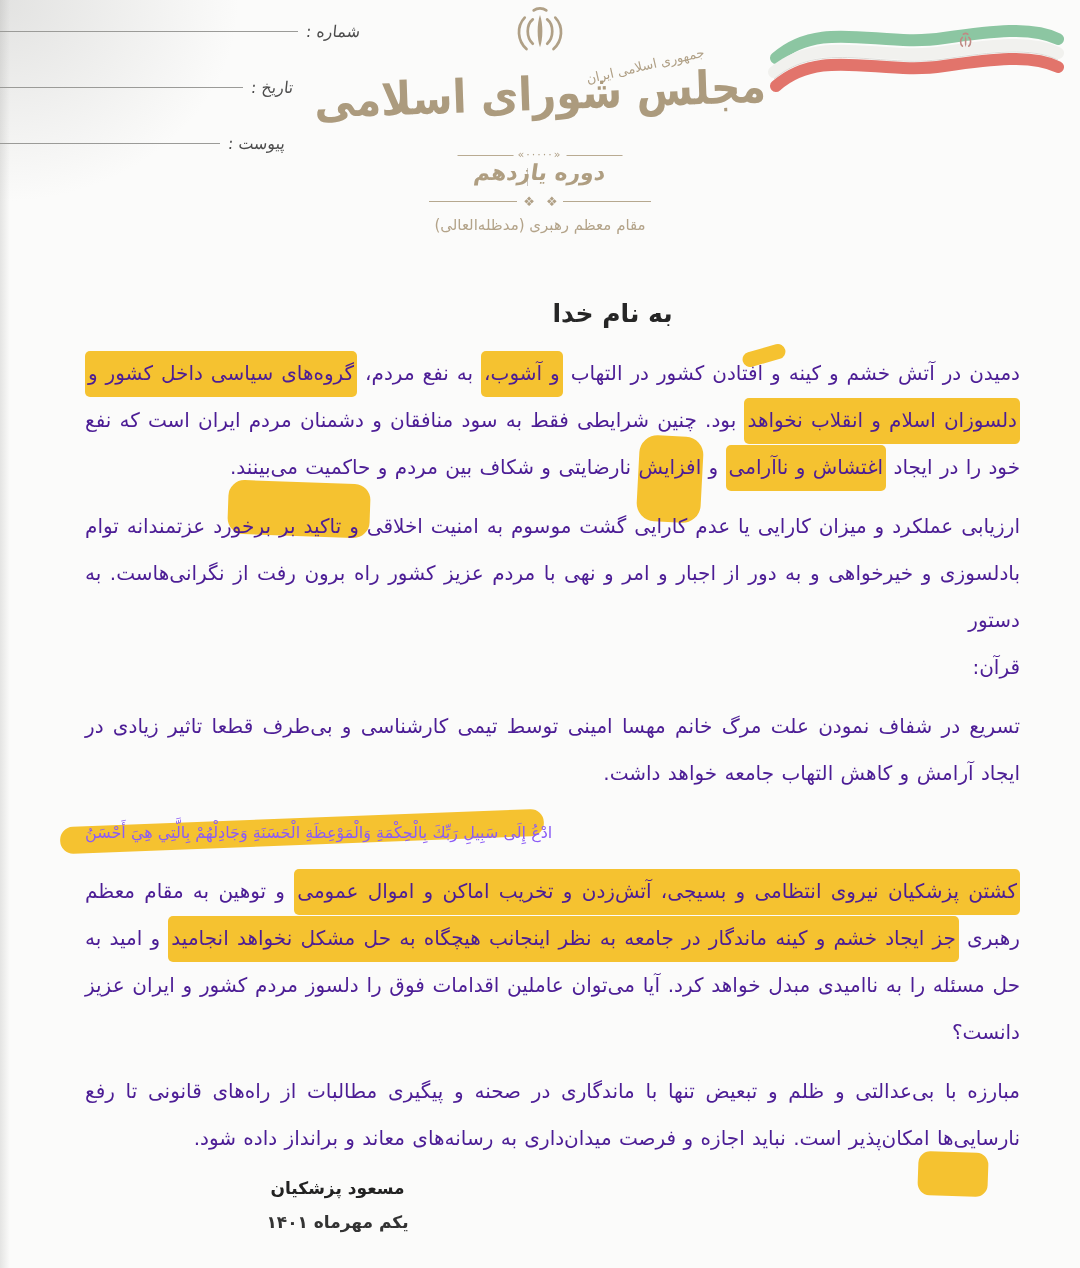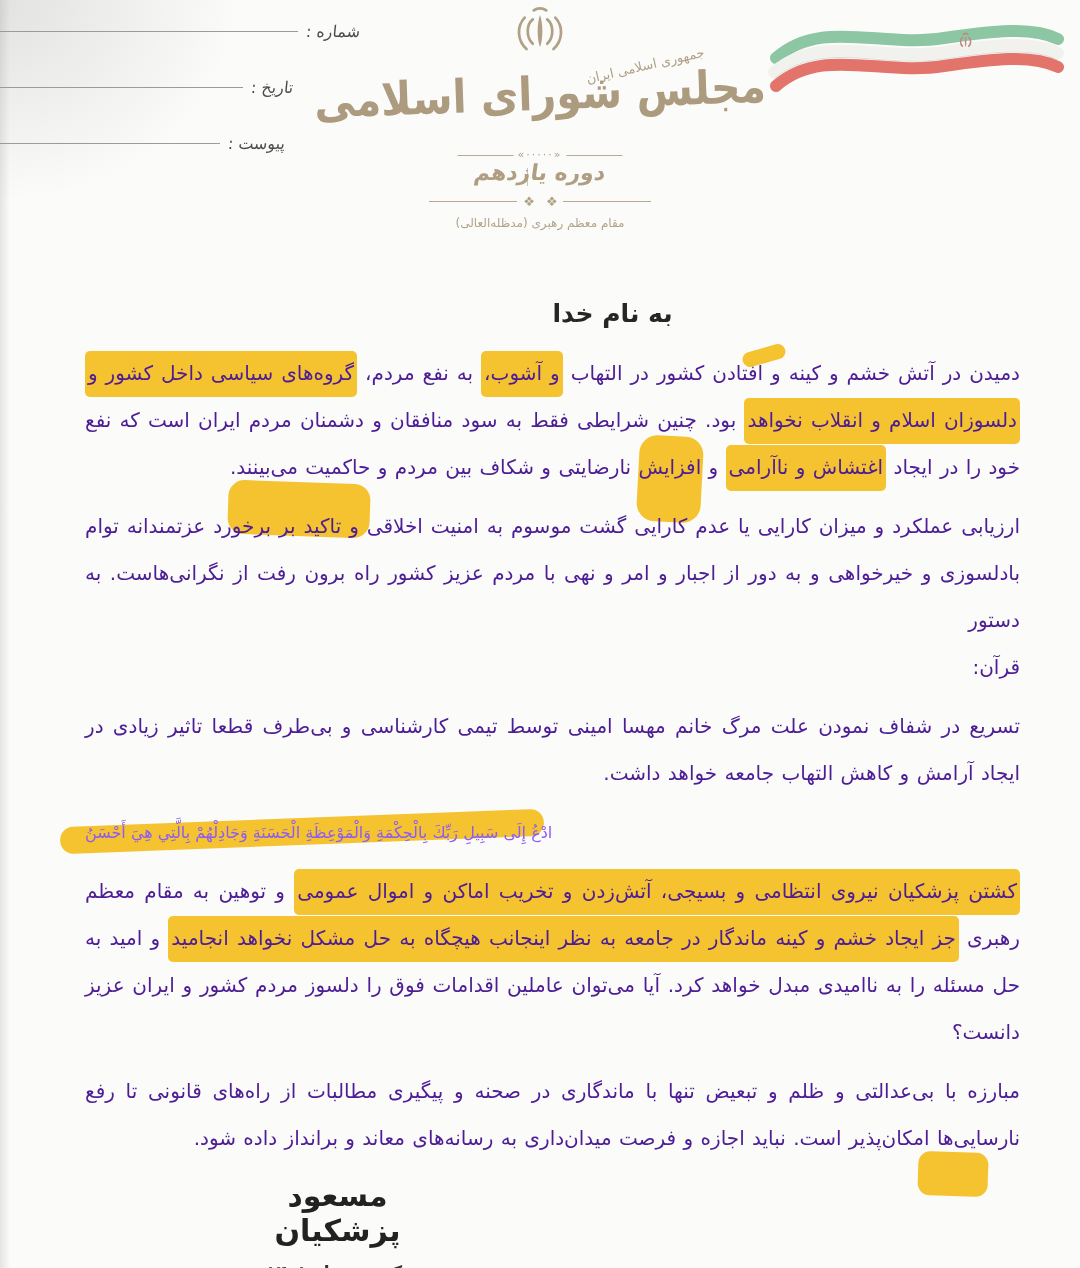--- a/index.html
+++ b/index.html
@@ -41,36 +41,36 @@
     font-size:22px;font-weight:bold;color:#af9e81;transform:skewX(-8deg);}
 
   
   .motto-row{position:absolute;top:194px;left:0;width:100%;
     display:flex;align-items:center;justify-content:center;direction:rtl;
     color:#a89878;font-size:14.5px;font-weight:bold;}
   .motto-line{width:88px;border-top:1px solid #b6a88f;height:0;}
   .motto-orn{font-size:13px;margin:0 6px;color:#b0a086;letter-spacing:-1px;}
   .motto-text{margin:0 4px;letter-spacing:0;white-space:nowrap;}
   .motto-sub{position:absolute;top:216px;left:0;width:100%;text-align:center;
-    font-size:12px;color:#b3a389;}
+    font-size:15px;color:#b3a389;}
 
   
   .flag{position:absolute;right:14px;top:2px;}
 
   
   .body-main{position:absolute;top:296px;right:60px;left:85px;direction:rtl;z-index:2;}
   .basmala{font-size:25px;font-weight:bold;line-height:36px;margin:0 16px 18px;
     text-align:center;transform:translateX(60px);color:#262626;}
   .para{font-size:20px;line-height:47px;margin:0 0 12px;text-align:justify;
     color:#4c1d95;word-spacing:1px;}
   .verse{font-size:16px;line-height:47px;margin:0 0 12px;text-align:left;color:#8b5cf6;}
   mark{background:#f5c230;color:inherit;padding:10px 3px 12px;border-radius:5px;
     -webkit-box-decoration-break:clone;box-decoration-break:clone;}
   .signature{position:absolute;left:240px;top:1178px;width:195px;text-align:center;z-index:2;}
-  .sig-name{font-size:30px;font-weight:bold;color:#222;letter-spacing:1px;}
+  .sig-name{font-size:17px;font-weight:bold;color:#222;letter-spacing:1px;}
   .sig-date{font-size:17px;font-weight:bold;color:#333;margin-top:14px;}
 
   
   .blob{position:absolute;background:#f5c230;z-index:1;}
   .blob-ashub-tail{left:742px;top:348px;width:44px;height:15px;border-radius:8px;transform:rotate(-16deg);}
   .blob-nakhahad{left:638px;top:436px;width:64px;height:86px;border-radius:18px;transform:rotate(3deg);}
   .blob-naarami{left:228px;top:482px;width:142px;height:54px;border-radius:16px;transform:rotate(2deg);}
   .blob-p4-stroke{left:60px;top:818px;width:484px;height:27px;border-radius:13px;transform:rotate(-2.2deg);}
   .blob-ghanun{left:918px;top:1152px;width:70px;height:44px;border-radius:12px;transform:rotate(2deg);}
 </style>

